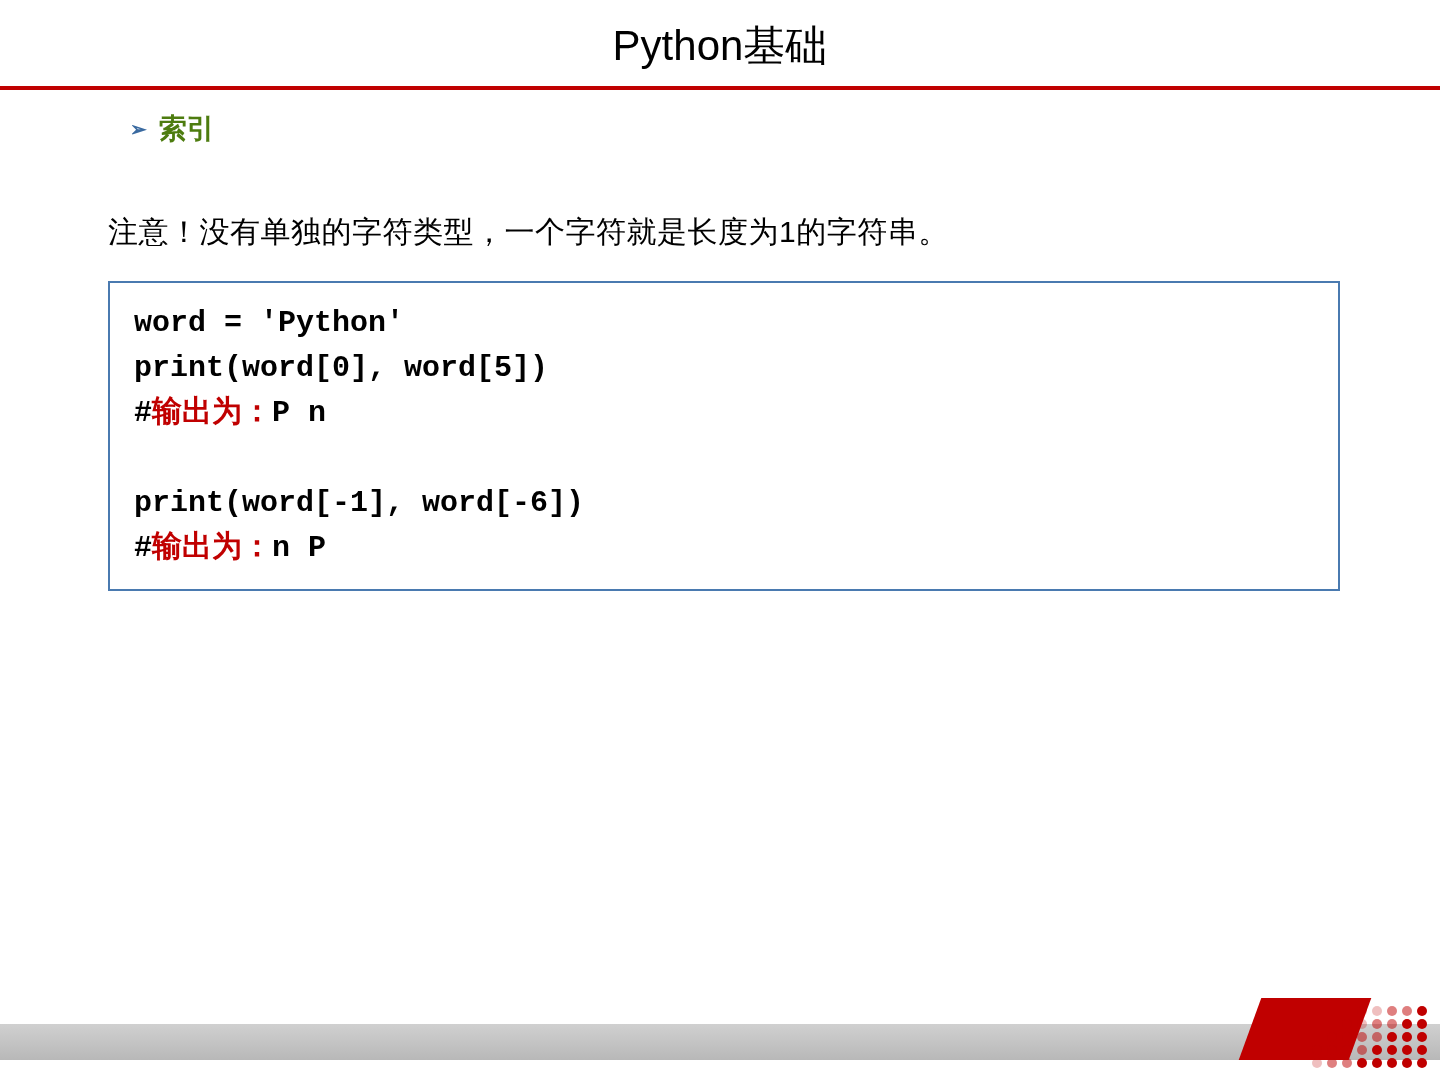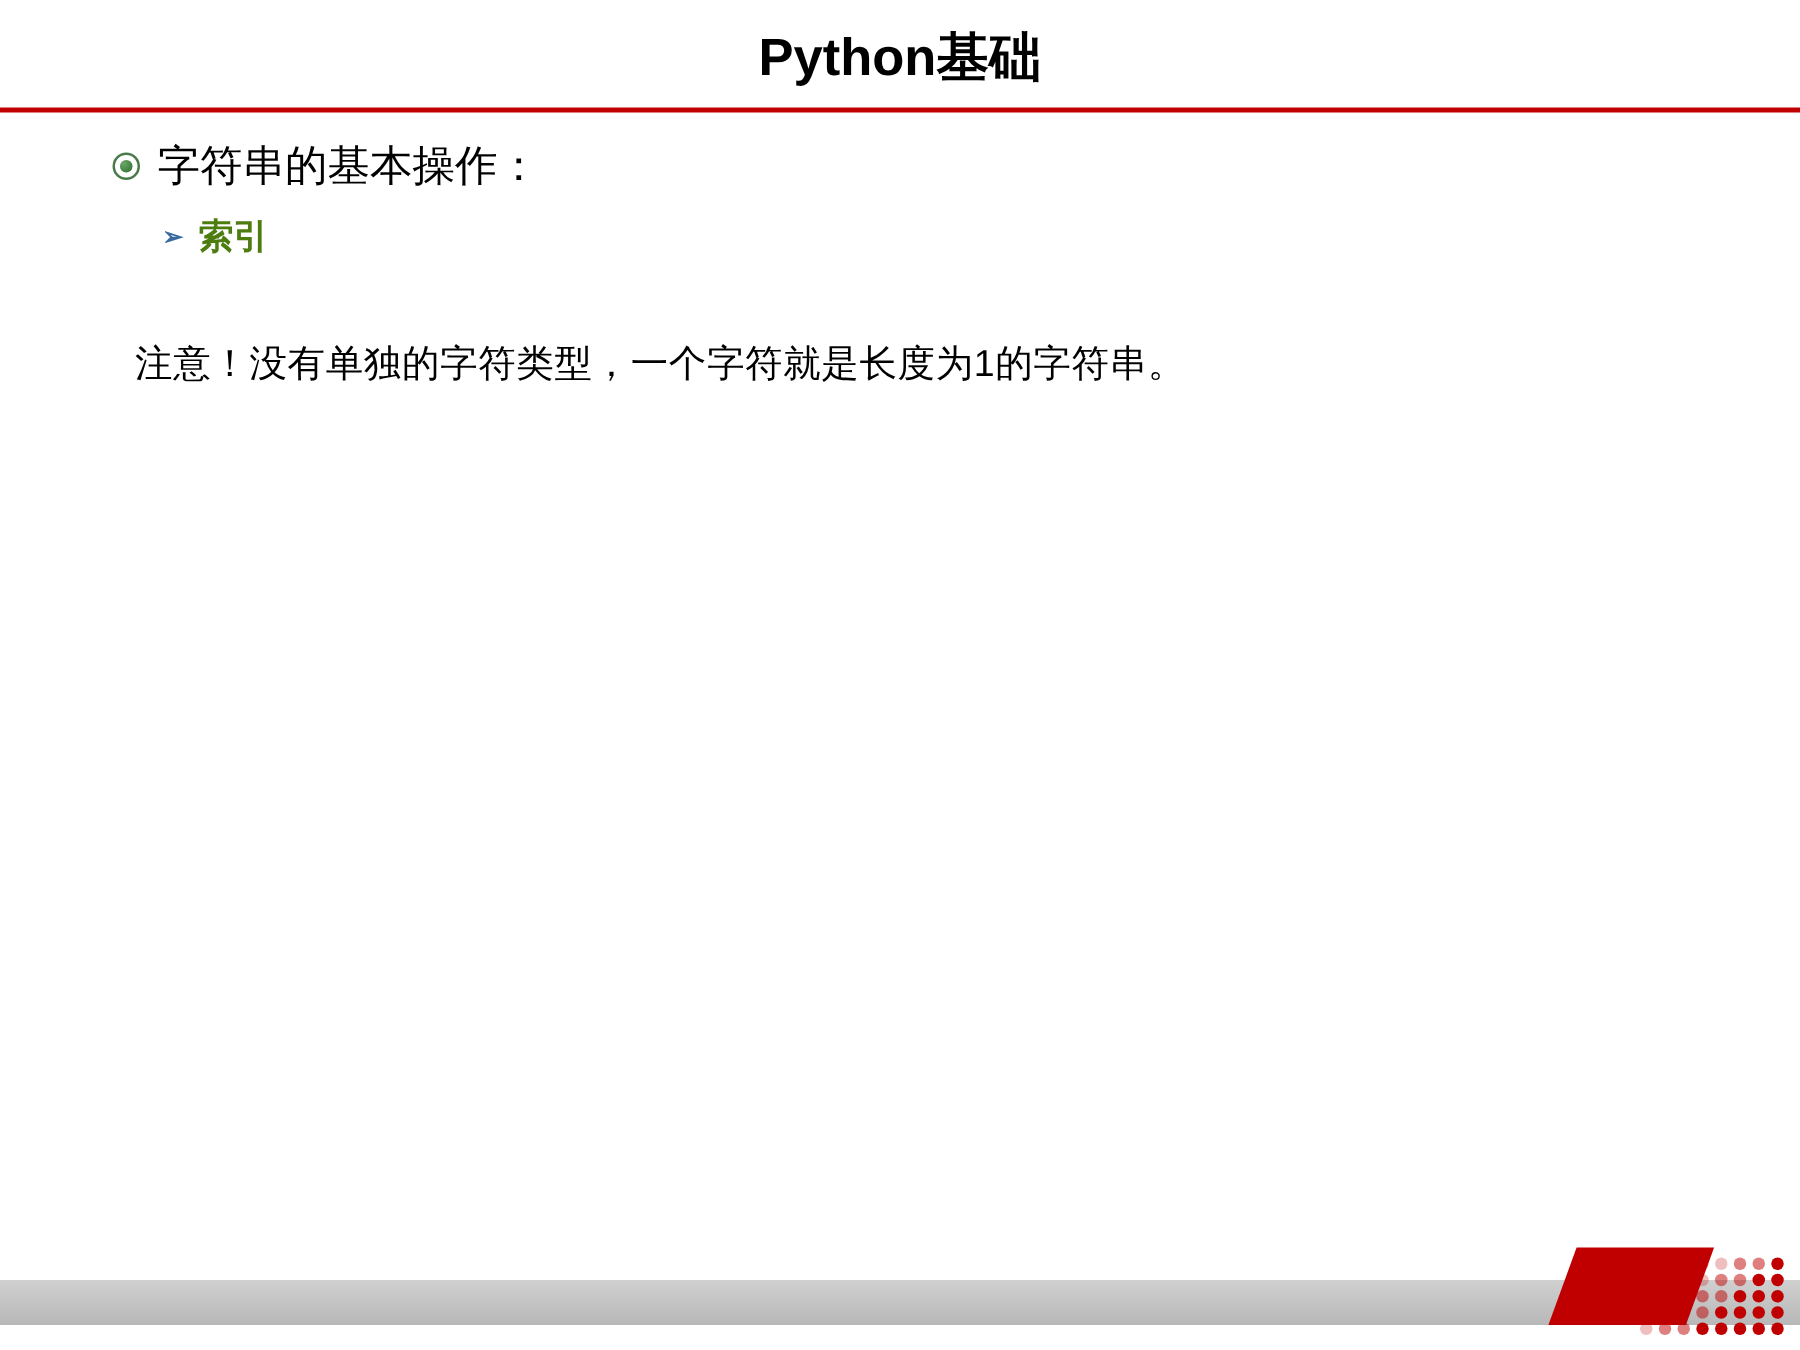--- a/index.html
+++ b/index.html
@@ -16,21 +16,21 @@
       overflow: hidden;
     }
     .slide {
       width: 100%;
       height: 100%;
       position: relative;
     }
     .title {
       text-align: center;
       font-size: 42px;
-      font-weight: bold;
+      font-weight: normal;
       color: #000;
       padding-top: 18px;
       padding-bottom: 12px;
     }
     .red-line {
       height: 4px;
       background: #c00000;
       width: 100%;
     }
     .content {
@@ -177,37 +177,39 @@
     }
   </style>
 </head>
 <body>
 
 <div class="slide">
   <div class="title">Python基础</div>
   <div class="red-line"></div>
 
   <div class="content">
-    <div class="bullet-main">
-      <span class="bullet-icon">
-        <span class="bullet-icon-inner"></span>
-      </span>
-      <span class="bullet-main-text">字符串的基本操作：</span>
-    </div>
 
     <div class="sub-bullet">
       <span class="arrow-icon">➢</span>
       <span class="sub-bullet-text">索引</span>
     </div>
 
     <div class="body-text">
       <br>
       <span>注意！没有单独的字符类型，一个字符就是长度为1的字符串。</span>
     </div>
 
+    <div class="code-box">
+      <div class="code-line">word = 'Python'</div>
+      <div class="code-line">print(word[0], word[5])</div>
+      <div class="code-comment"><span class="hash">#</span><span class="red-text">输出为：</span><span class="output">P n</span></div>
+      <div class="code-blank"></div>
+      <div class="code-line">print(word[-1], word[-6])</div>
+      <div class="code-comment"><span class="hash">#</span><span class="red-text">输出为：</span><span class="output">n P</span></div>
+    </div>
   </div>
 
   <div class="footer">
     <div class="footer-bar"></div>
     <div class="footer-decoration">
       <div class="red-shape"></div>
       <div class="dots-pattern">
         <div class="dot-row">
             <span class="dot hidden"></span>
             <span class="dot hidden"></span>

